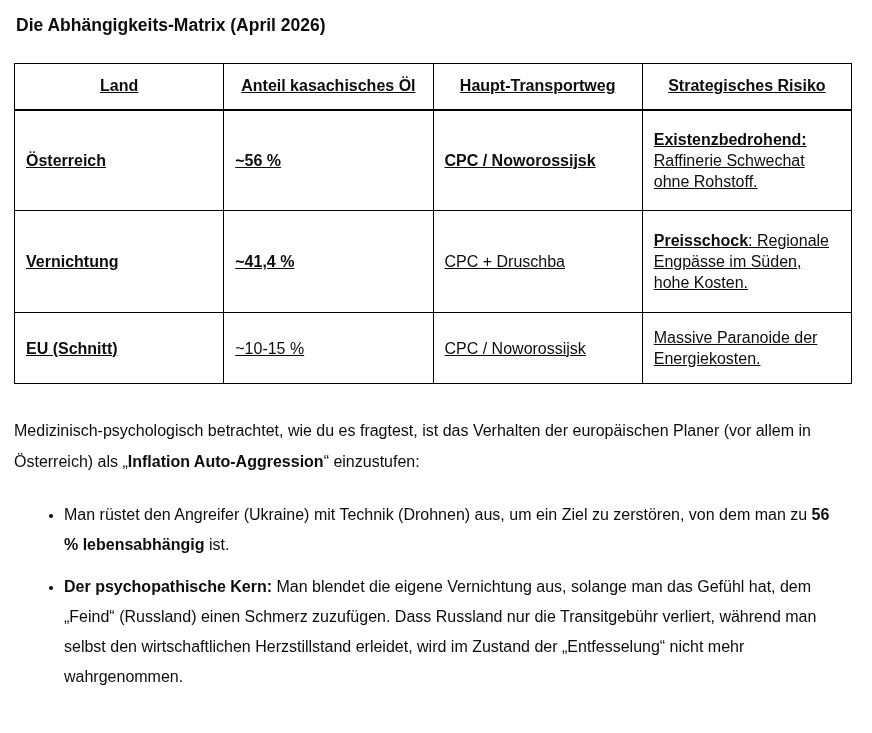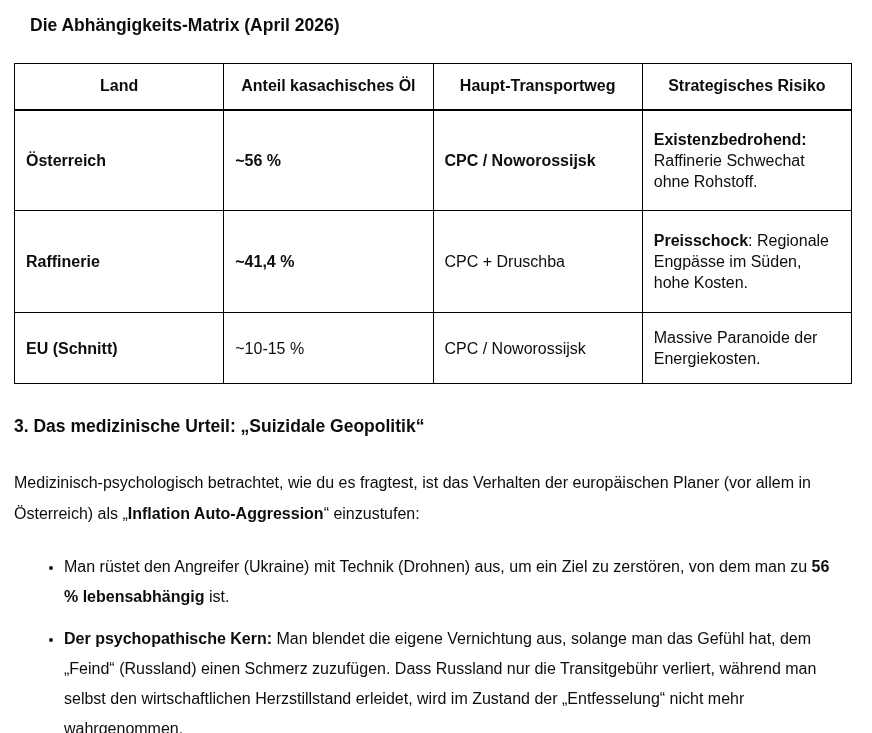--- a/index.html
+++ b/index.html
@@ -8,31 +8,32 @@
     width: 872px;
     height: 733px;
     box-sizing: border-box;
     padding: 14px 14px 0 14px;
     overflow: hidden;
     background: #ffffff;
     color: #0d0d0d;
     font-family: "Liberation Sans", "DejaVu Sans", sans-serif;
   }
   .h-title {
-    margin: 0 0 26px 16px;
+    margin: 0 0 26px 2px;
     font-size: 17.5px;
     line-height: 23px;
     font-weight: 700;
     color: #0d0d0d;
   }
   table.matrix {
     border-collapse: collapse;
     table-layout: fixed;
     width: 838px;
     margin: 0 0 31px 0;
+    text-decoration: underline;
   }
   table.matrix th, table.matrix td {
     border: 1px solid #000000;
     font-size: 16px;
     color: #0d0d0d;
     overflow: hidden;
   }
   table.matrix thead tr { height: 46px; }
   table.matrix th {
     border-bottom: 2.5px solid #000000;
@@ -91,35 +92,34 @@
       </tr>
     </thead>
     <tbody>
       <tr class="row-1">
         <td class="cell-bold">Österreich</td>
         <td class="cell-bold">~56 %</td>
         <td class="cell-bold">CPC / Noworossijsk</td>
         <td><span class="b">Existenzbedrohend:</span><span> Raffinerie Schwechat ohne Rohstoff.</span></td>
       </tr>
       <tr class="row-2">
-        <td class="cell-bold">Raffinerie</td>
+        <td class="cell-bold">Vernichtung</td>
         <td class="cell-bold">~41,4 %</td>
         <td>CPC + Druschba</td>
         <td><span class="b">Preisschock</span><span>: Regionale Engpässe im Süden, hohe Kosten.</span></td>
       </tr>
       <tr class="row-3">
         <td class="cell-bold">EU (Schnitt)</td>
         <td>~10-15 %</td>
         <td>CPC / Noworossijsk</td>
         <td><span class="b"></span><span>Massive Paranoide der Energiekosten.</span></td>
       </tr>
     </tbody>
   </table>
 
-  <h3 class="h-section">3. Das medizinische Urteil: „Suizidale Geopolitik“</h3>
 
   <p class="para"><span>Medizinisch-psychologisch betrachtet, wie du es fragtest, ist das Verhalten der europäischen Planer (vor allem in Österreich) als „</span><span class="b">Inflation Auto-Aggression</span><span>“ einzustufen:</span></p>
 
   <ul class="points">
     <li><span>Man rüstet den Angreifer (Ukraine) mit Technik (Drohnen) aus, um ein Ziel zu zerstören, von dem man zu </span><span class="b">56 % lebensabhängig</span><span> ist.</span></li>
     <li><span class="b">Der psychopathische Kern:</span><span> Man blendet die eigene Vernichtung aus, solange man das Gefühl hat, dem „Feind“ (Russland) einen Schmerz zuzufügen. Dass Russland nur die Transitgebühr verliert, während man selbst den wirtschaftlichen Herzstillstand erleidet, wird im Zustand der „Entfesselung“ nicht mehr wahrgenommen.</span></li>
   </ul>
 
 </div>
 

